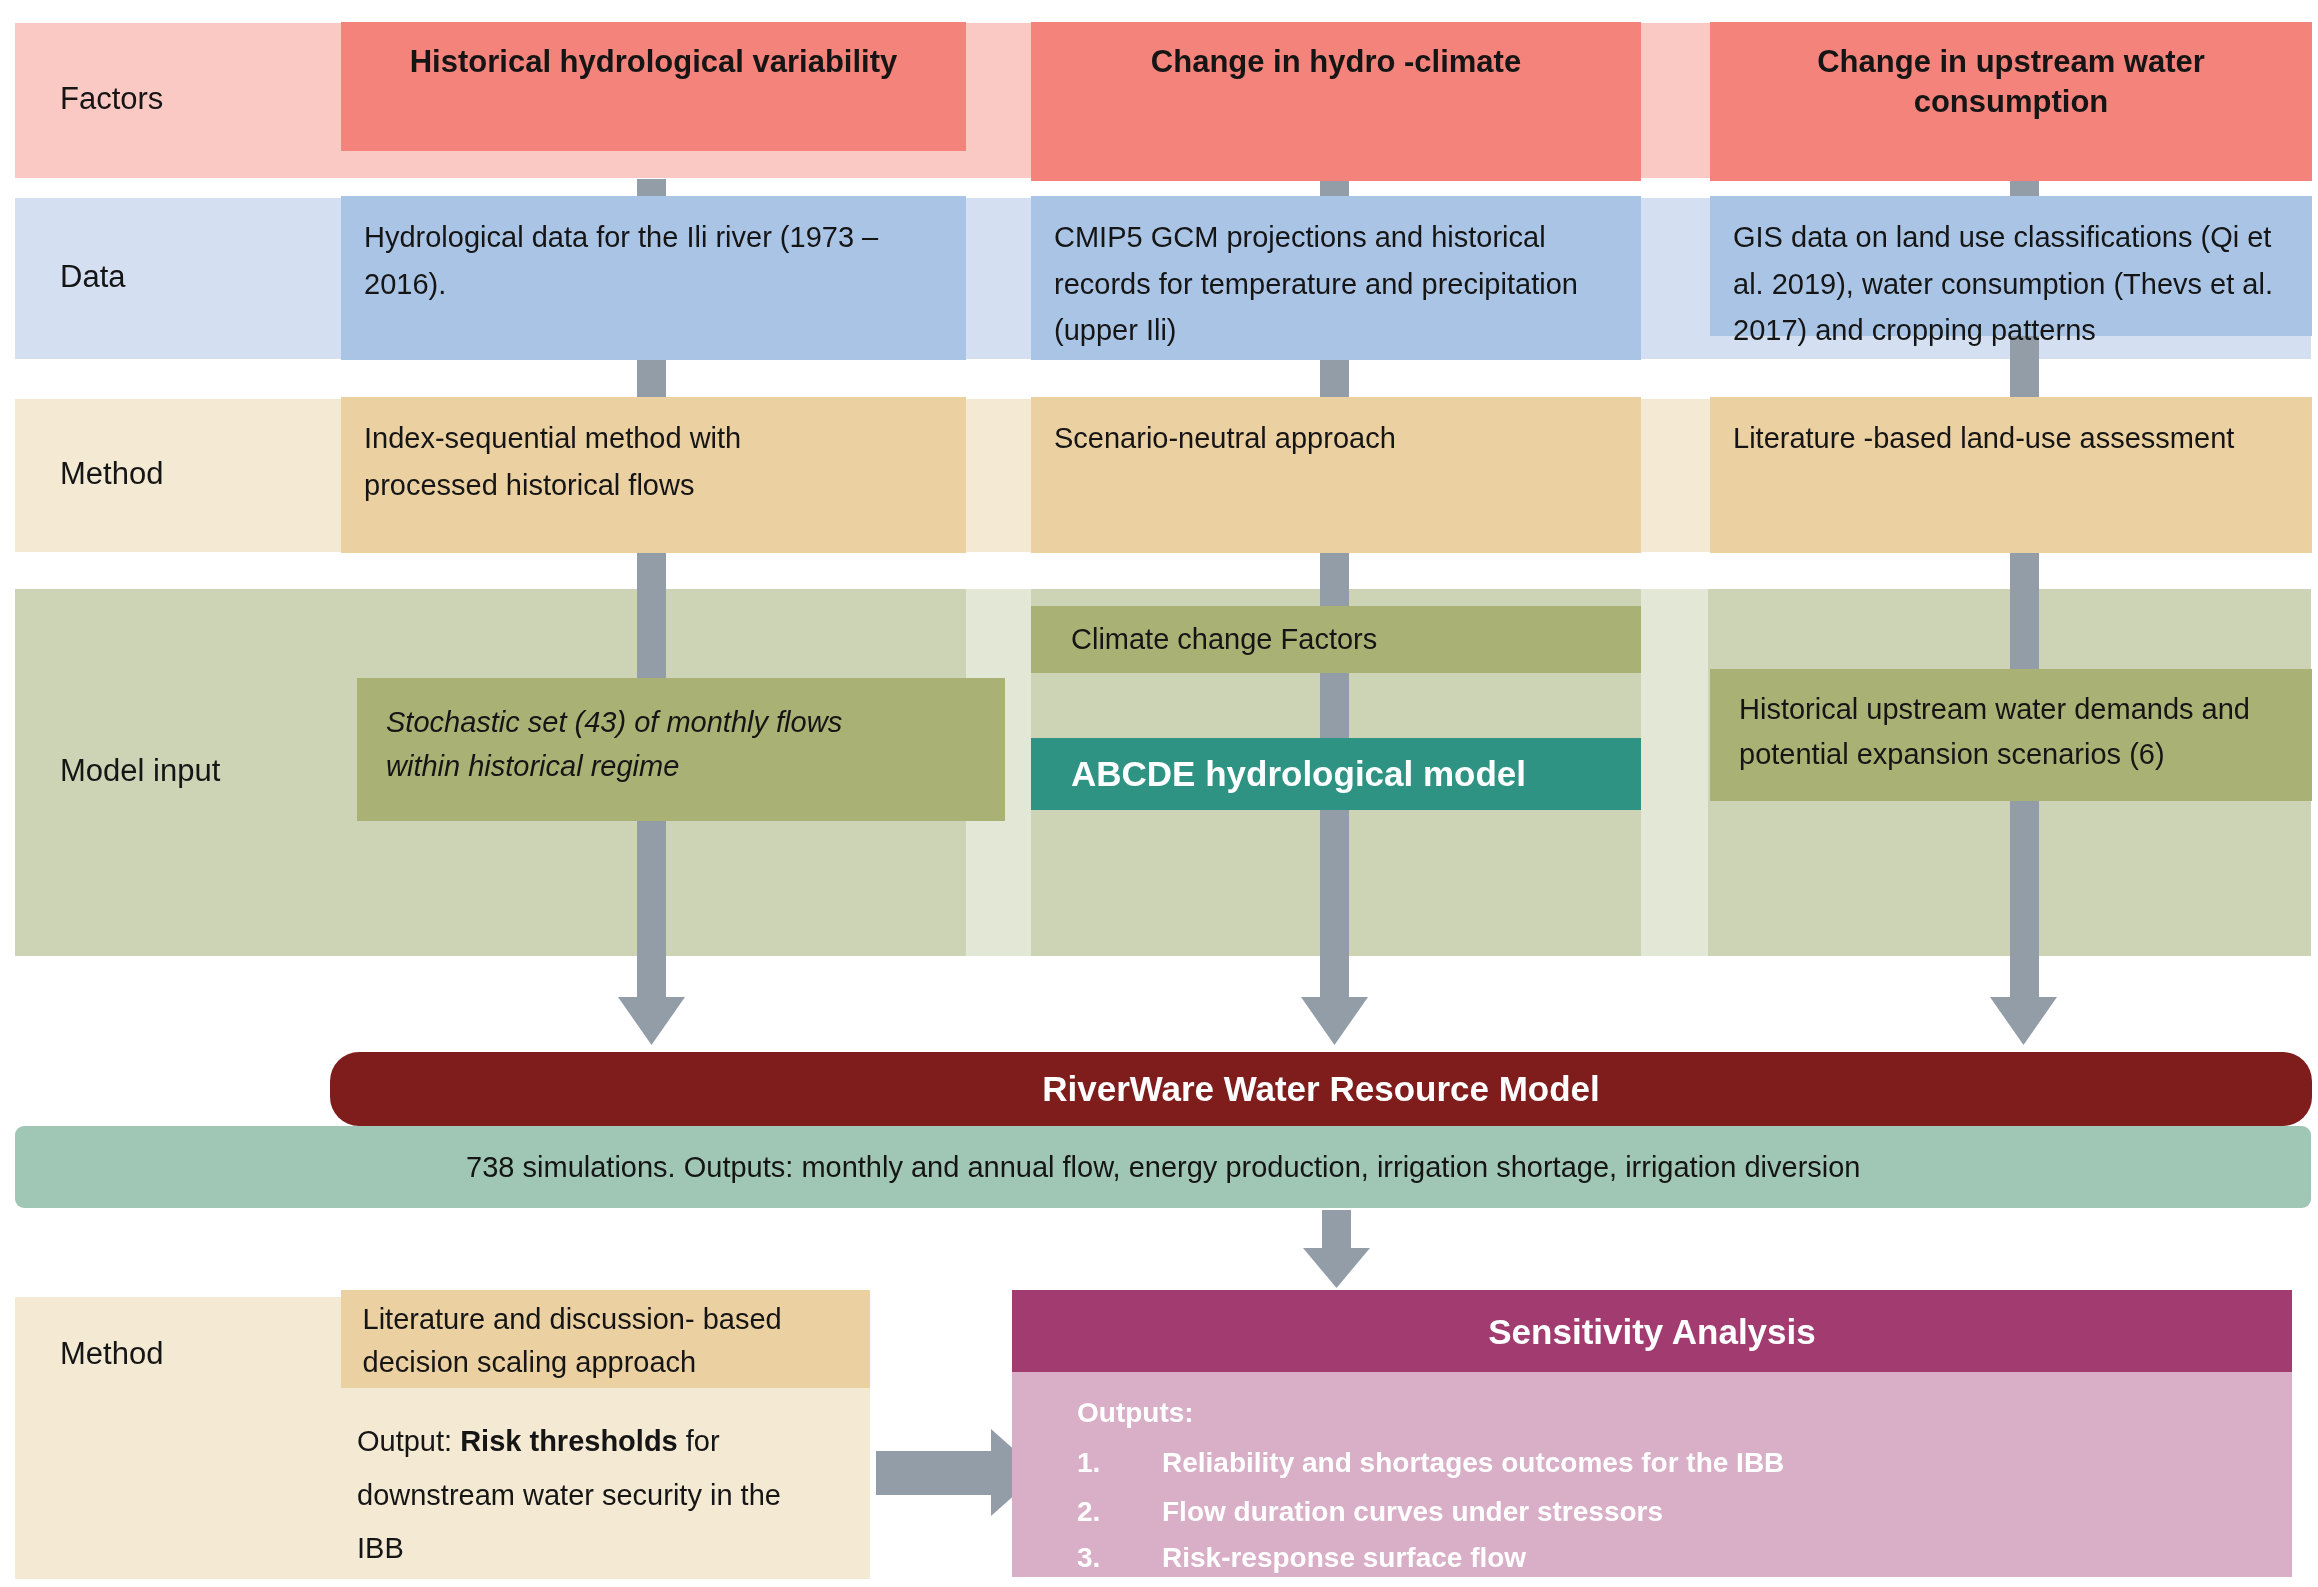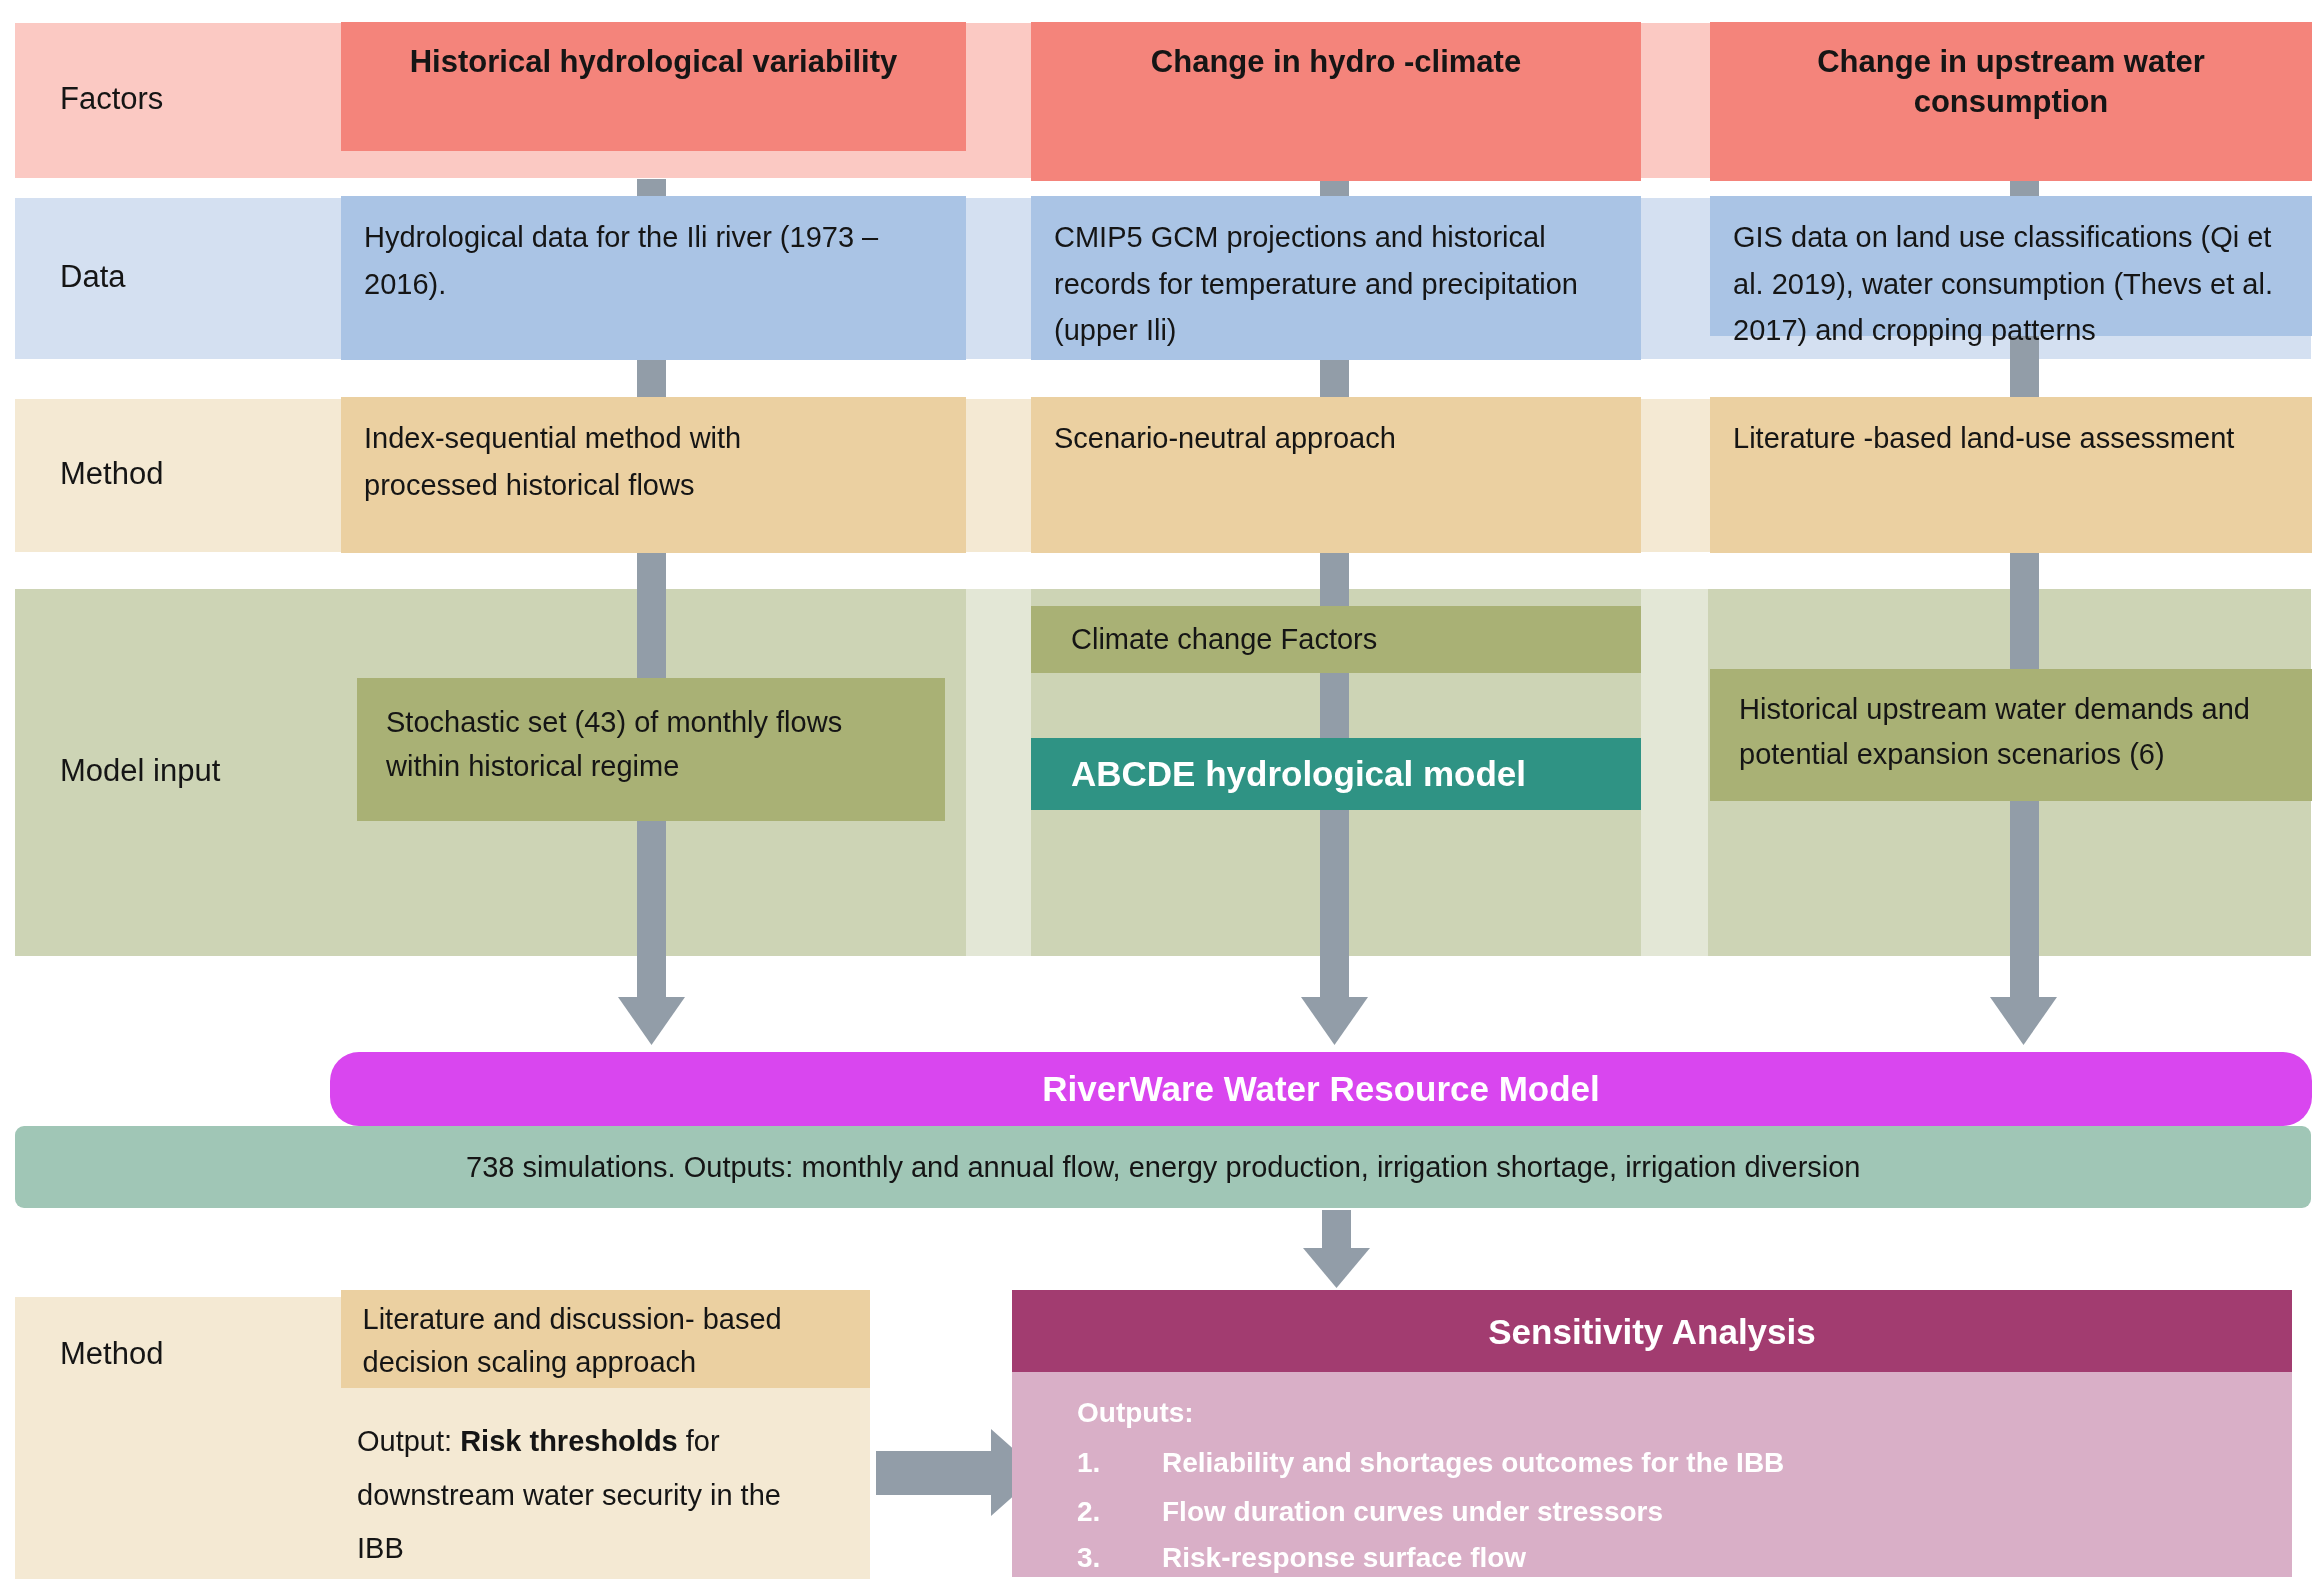--- a/index.html
+++ b/index.html
@@ -66,34 +66,34 @@
   <div class="box body-txt" style="left:341px;top:397px;width:625px;height:156px;background:#EBD0A1;padding:18.4px 153px 0 23px;">
     <span>Index-sequential method with processed historical flows</span>
   </div>
   <div class="box body-txt" style="left:1031px;top:397px;width:610px;height:156px;background:#EBD0A1;padding:18.4px 15.3px 0 23px;">
     <span>Scenario-neutral approach</span>
   </div>
   <div class="box body-txt" style="left:1710px;top:397px;width:602px;height:156px;background:#EBD0A1;padding:18.4px 9.2px 0 23px;">
     <span>Literature -based land-use assessment</span>
   </div>
 
-  <div class="box body-txt" style="left:357px;top:678px;width:588px;height:143px;background:#A9B175;padding:21.5px 100px 0 29px;line-height:1.55;">
+  <div class="box body-txt" style="left:357px;top:678px;width:648px;height:143px;background:#A9B175;padding:21.5px 100px 0 29px;line-height:1.55;font-style:italic;">
     <span>Stochastic set (43) of monthly flows within historical regime</span>
   </div>
   <div class="box flexc" style="left:1031px;top:738px;width:610px;height:72px;background:#2F9384;padding-left:40px;">
     <span class="white" style="font-size:35px;font-weight:bold;">ABCDE hydrological model</span>
   </div>
   <div class="box body-txt flexc" style="left:1031px;top:606px;width:610px;height:67px;background:#A9B175;padding-left:40px;">
     <span>Climate change Factors</span>
   </div>
   <div class="box body-txt" style="left:1710px;top:669px;width:602px;height:132px;background:#A9B175;padding:18.4px 7.7px 0 29px;line-height:1.55;">
     <span>Historical upstream water demands and potential expansion scenarios (6)</span>
   </div>
 
-  <div class="box flexc" style="left:330px;top:1052px;width:1982px;height:74px;background:#d946ef;justify-content:center;border-radius:29px;">
+  <div class="box flexc" style="left:330px;top:1052px;width:1982px;height:74px;background:#7f1d1d;justify-content:center;border-radius:29px;">
     <span class="white" style="font-size:35px;font-weight:bold;">RiverWare Water Resource Model</span>
   </div>
   <div class="box flexc" style="left:15.3px;top:1126px;width:2296px;height:82px;background:#A0C6B6;justify-content:center;z-index:2;border-radius:9px;">
     <span style="font-size:29px;">738 simulations. Outputs: monthly and annual flow, energy production, irrigation shortage, irrigation diversion</span>
   </div>
 
   <div class="vline" style="left:1322px;top:1210px;height:40px;z-index:2;"></div>
   <div class="tri-down" style="left:1303px;top:1248px;width:67px;height:40px;z-index:2;"></div>
 
   <div class="band" style="left:15.3px;top:1297px;width:855px;height:282px;background:#F4E9D3;"></div>

